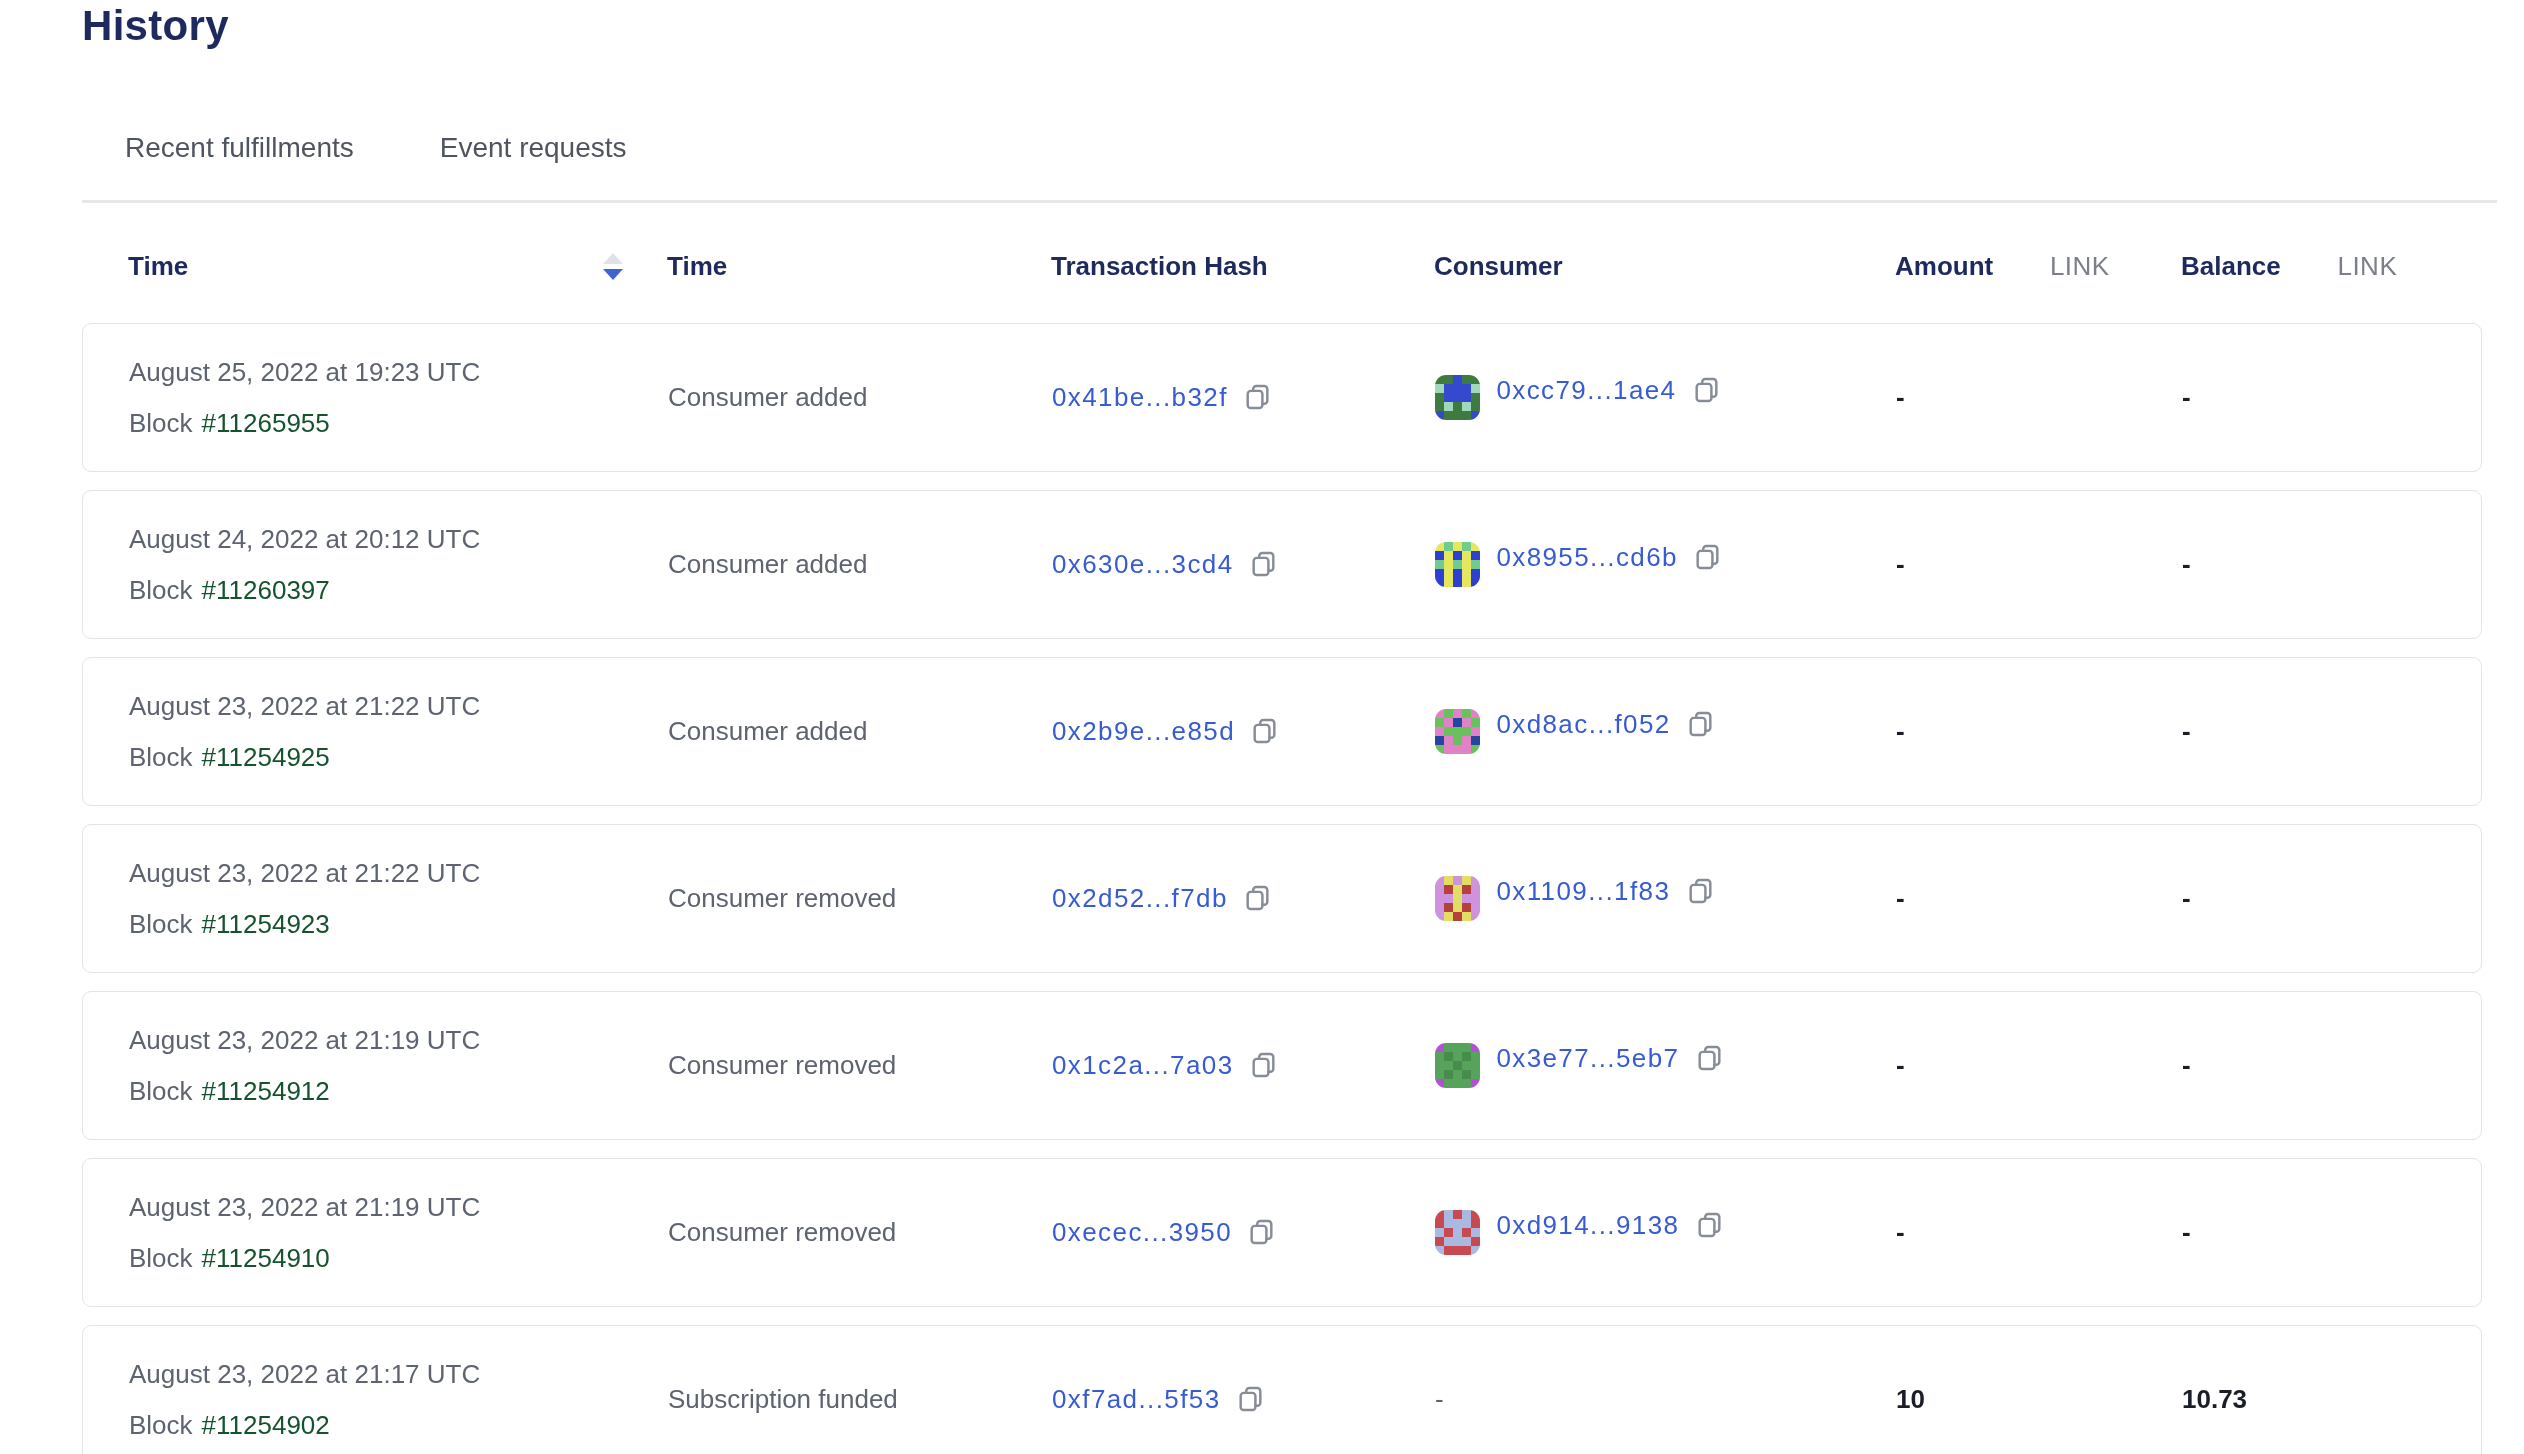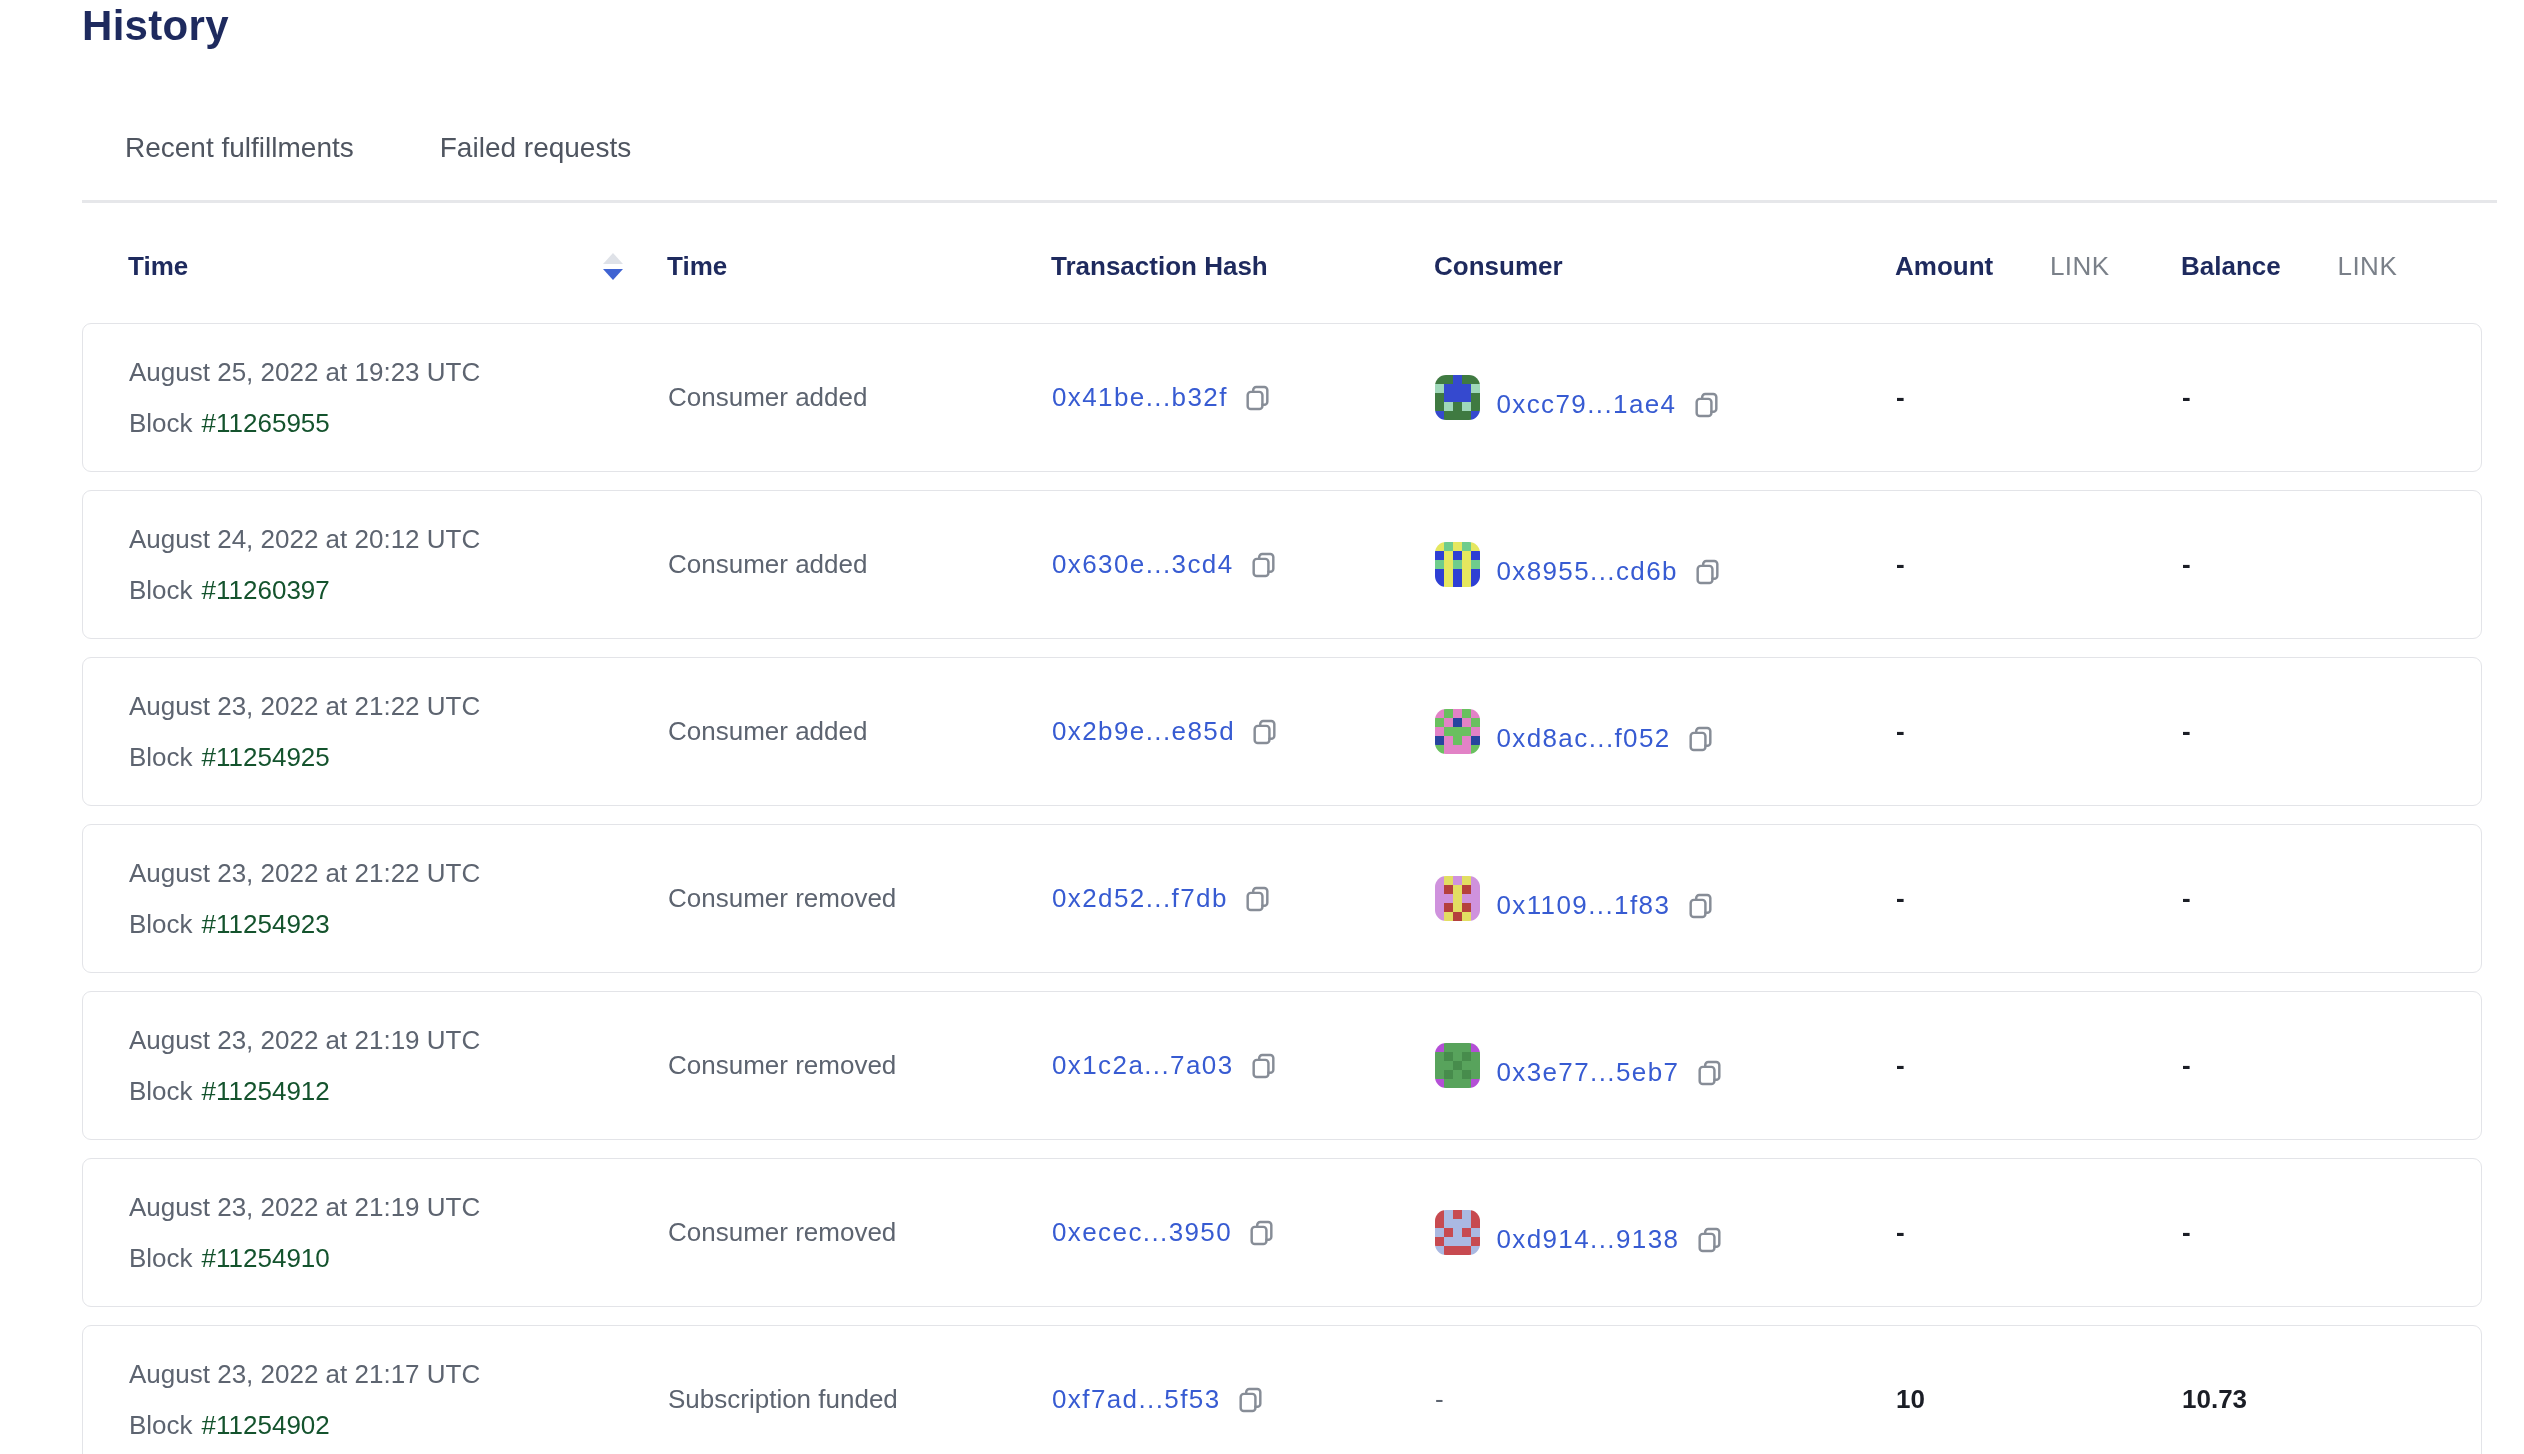--- a/index.html
+++ b/index.html
@@ -30,41 +30,41 @@
   .rows{position:absolute;left:82px;top:323px;width:2400px;}
   .card{box-sizing:border-box;height:149px;margin-bottom:18px;border:1.8px solid #e3e4e8;
         border-radius:9px;background:#fff;display:grid;
         grid-template-columns:539px 384px 383px 461px 286px 1fr;align-items:center;
         padding-left:46px;}
   .cell{font-size:26px;}
   .cell-time{display:flex;flex-direction:column;gap:20px;color:#5d6470;}
   .block-line{display:flex;gap:9px;align-items:baseline;}
   .block-num{color:#14532d;cursor:pointer;}
   .event{color:#5d6470;}
-  .hash,.consumer{display:flex;align-items:flex-end;gap:16.4px;}
+  .hash,.consumer{display:flex;align-items:flex-start;gap:16.4px;}
   .link{color:#375bd2;letter-spacing:1.4px;cursor:pointer;}
   .copy{display:flex;align-items:center;cursor:pointer;flex:none;}
   .identicon{width:45px;height:45px;border-radius:11px;overflow:hidden;display:grid;
              grid-template-columns:repeat(5,1fr);grid-template-rows:repeat(5,1fr);flex:none;}
   .identicon span{width:100%;height:100%;}
   .value{font-weight:700;color:#1b1e26;}
   .placeholder{color:#5d6470;}
 </style>
 </head>
 <body>
 
 <div class="page">
 
   <h1 class="title">History</h1>
 
   <div class="tabs-underline"></div>
 
   <div class="tabs">
     <button class="tab">Recent fulfillments</button>
-    <button class="tab">Failed requests</button>
+    <button class="tab">Event requests</button>
   </div>
 
   <div class="thead">
     <div class="th">
       <span>Time</span>
       <button class="sort" title="">
         <span class="tri-up"></span>
         <span class="tri-down"></span>
       </button>
     </div>

